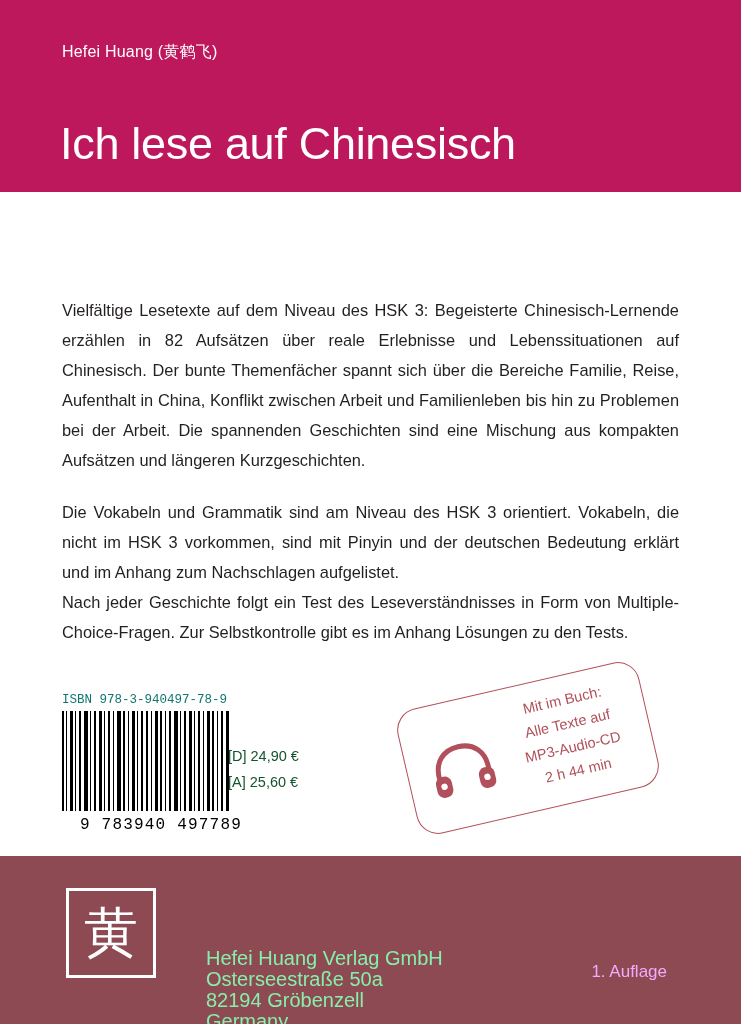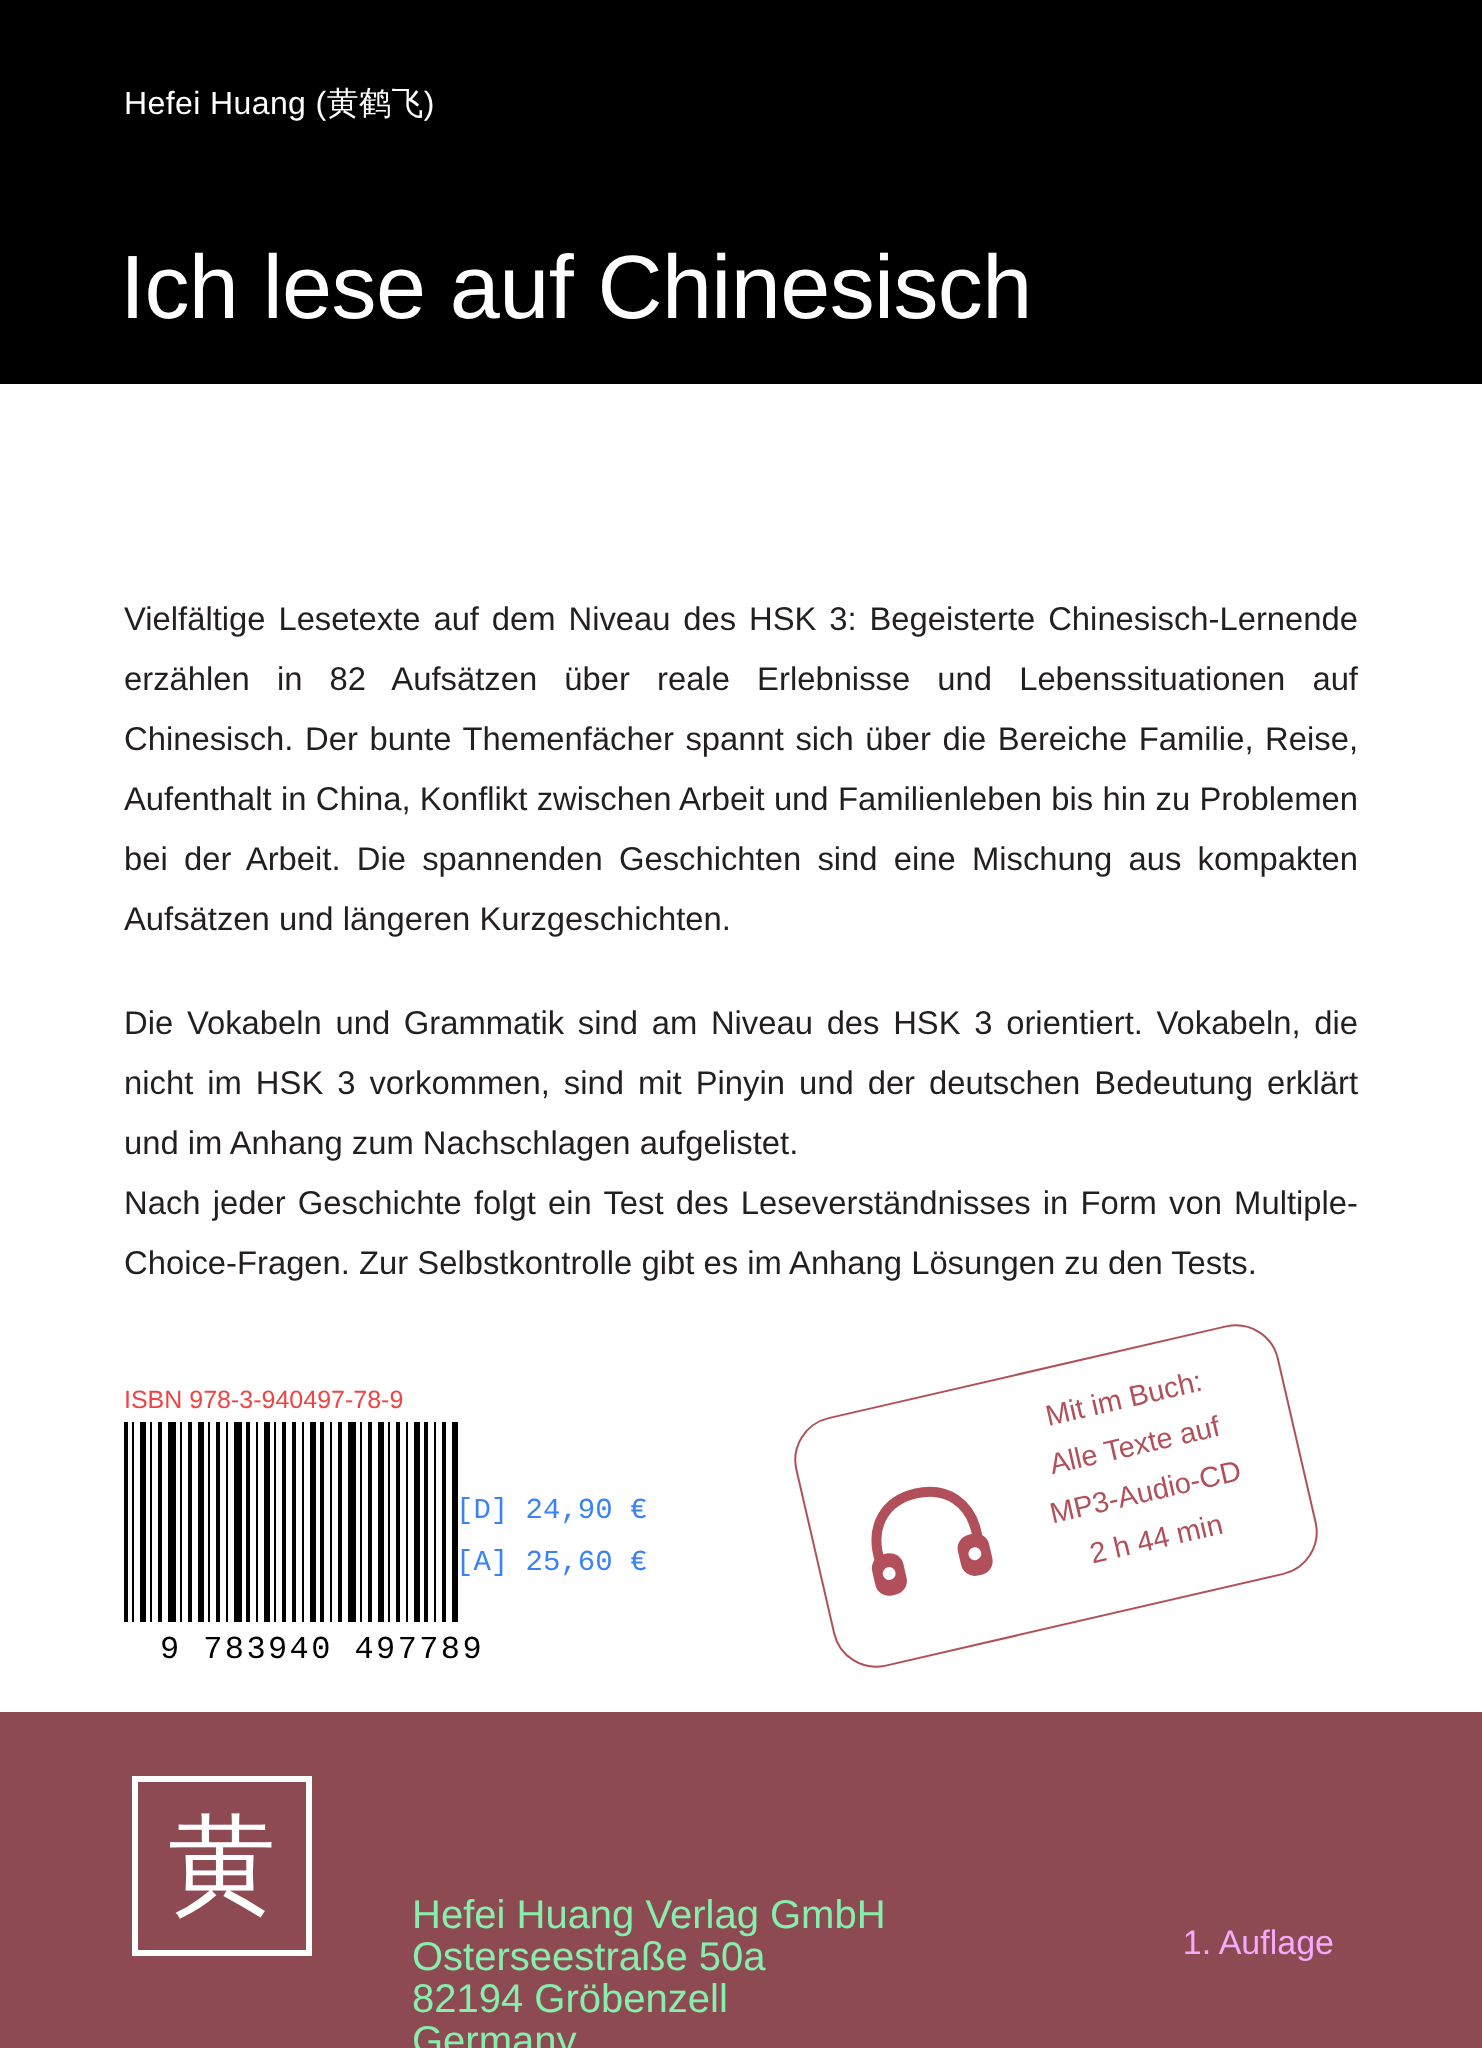--- a/index.html
+++ b/index.html
@@ -21,21 +21,21 @@
     box-sizing: border-box;
   }
 
   
   .header {
     position: absolute;
     left: 0;
     top: 0;
     width: 741px;
     height: 192px;
-    background: #000000;
+    background: #be185d;
     box-sizing: border-box;
   }
   .author {
     position: absolute;
     left: 62px;
     top: 42px;
     color: #ffffff;
     font-size: 16px;
     letter-spacing: 0.2px;
   }
@@ -79,22 +79,22 @@
   .para.p1 { top: 23px; }
   .para.p2 { top: 225px; }
   .para.p3 { top: 315px; }
 
   
   .isbn-text {
     position: absolute;
     left: 62px;
     top: 437px;
     font-size: 12.5px;
-    color: #ef4444;
-    font-family: Liberation Sans, sans-serif;
+    color: #0f766e;
+    font-family: Liberation Mono, monospace;
   }
   .barcode {
     position: absolute;
     left: 62px;
     top: 455px;
     width: 168px;
     height: 100px;
   }
   .barcode .bar {
     position: absolute;
@@ -110,24 +110,24 @@
     font-family: "Liberation Mono", monospace;
     font-size: 16px;
     letter-spacing: 1.2px;
     color: #000000;
     margin-left: 28px;
   }
   .prices {
     position: absolute;
     left: 228px;
     top: 487px;
-    font-family: Liberation Mono, monospace;
+    font-family: Liberation Sans, sans-serif;
     font-size: 14.5px;
     line-height: 26px;
-    color: #3b82f6;
+    color: #14532d;
   }
 
   
   .sticker {
     position: absolute;
     left: 404px;
     top: 428px;
     width: 248px;
     height: 128px;
     border: 1.6px solid #b1505a;

